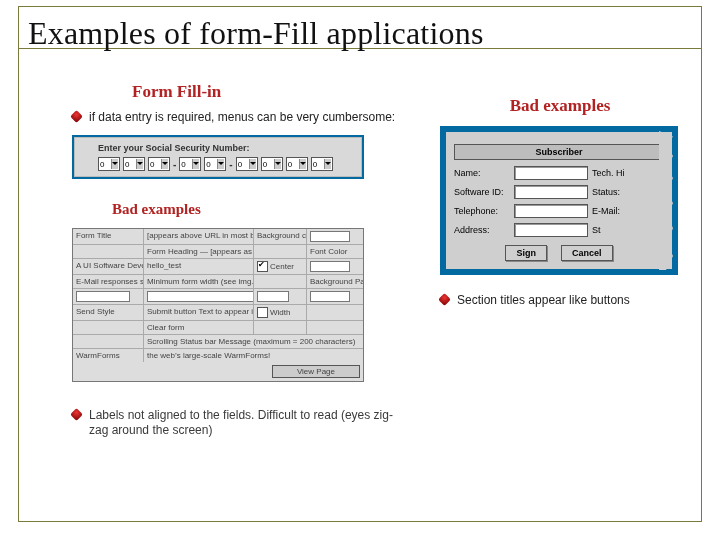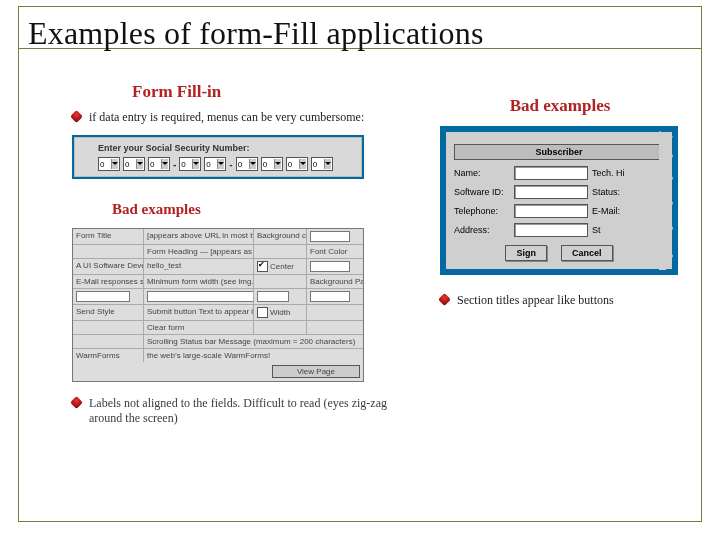--- a/index.html
+++ b/index.html
@@ -6,21 +6,21 @@
   body{width:720px;height:540px;font-family:"Times New Roman",Times,serif;position:relative}
   .frame{position:absolute;left:18px;top:6px;right:18px;bottom:18px;border:1.5px solid #7a7a3a}
   .title-bar{position:absolute;left:18px;right:18px;top:48px;border-bottom:1.5px solid #7a7a3a}
   .title{position:absolute;left:28px;top:15px;font-size:32px;letter-spacing:.2px;color:#111}
   .col{position:absolute}
   .colL{left:72px;top:82px;width:330px}
   .colR{left:440px;top:96px;width:240px}
   .heading{color:#b22222;font-weight:700;font-size:17px;font-family:"Times New Roman",serif}
   .headingL{margin-left:60px}
   .headingR{text-align:center;margin-bottom:10px}
-  .bullet{display:flex;gap:8px;font-size:12px;font-family:Liberation Serif, serif;color:#222;line-height:1.25;margin:8px 0 10px 0}
+  .bullet{display:flex;gap:8px;font-size:12px;font-family:Liberation Sans, sans-serif;color:#222;line-height:1.25;margin:8px 0 10px 0}
   .bullet .dot{flex:0 0 auto;width:9px;height:9px;margin-top:2px;background:radial-gradient(circle at 35% 35%,#e33,#700);border-radius:2px;transform:rotate(45deg)}
   .ssnBox{border:2px solid #0369a1;background:#d9d9d9;padding:6px 24px;width:240px;box-shadow:inset 0 0 0 1px #bbb}
   .ssnLbl{font:700 9px Arial,Helvetica,sans-serif;color:#333;margin-bottom:4px}
   .ssnRow{display:flex;gap:3px;align-items:center}
   .ssnSel{width:22px;height:14px;background:#fff;border:1px solid #555;font:8px Arial;display:flex;align-items:center;justify-content:space-between;padding:0 1px;box-sizing:border-box}
   .ssnSel .v{color:#000}
   .ssnSel .ar{width:6px;height:10px;background:#ccc;border-left:1px solid #888;display:flex;align-items:center;justify-content:center}
   .ssnSel .ar::after{content:"";border:3px solid transparent;border-top-color:#000;margin-top:2px}
   .dash{font:700 10px Arial;color:#333}
   .subhead{color:#b22222;font-weight:700;font-size:15px;margin:22px 0 10px 40px}
@@ -158,21 +158,21 @@
       </div>
     <div class="tr">
         <div class="td c1">WarmForms</div>
         <div class="td" style="flex:1">the web’s large-scale WarmForms!</div>
       </div>
     <div class="rowbtn">
         <span class="tinybtn">View Page</span>
       </div>
   </div>
 
-  <div class="bullet pale" style="margin-top:14px">
+  <div class="bullet pale" style="margin-top:26px">
     <span class="dot"></span>
     <span>Labels not aligned to the fields. Difficult to read (eyes zig-zag around the screen)</span>
   </div>
 </div>
 
 <div class="col colR">
   <div class="heading headingR">Bad examples</div>
 
   <div class="card">
     <div class="tear"></div>

